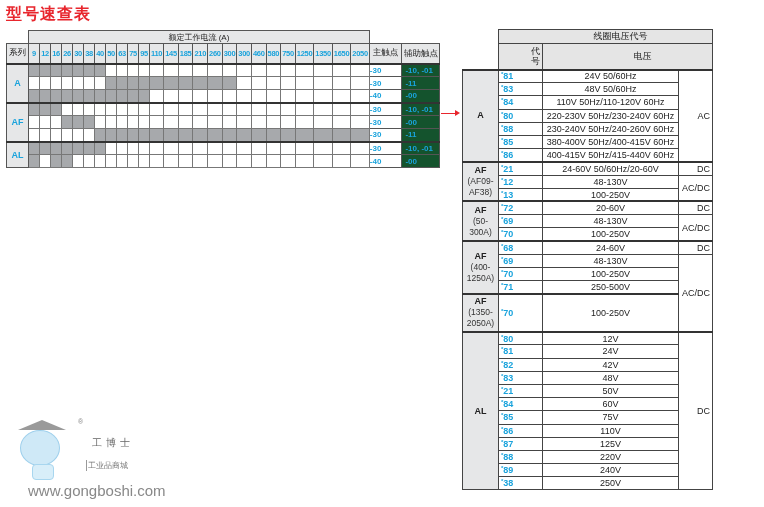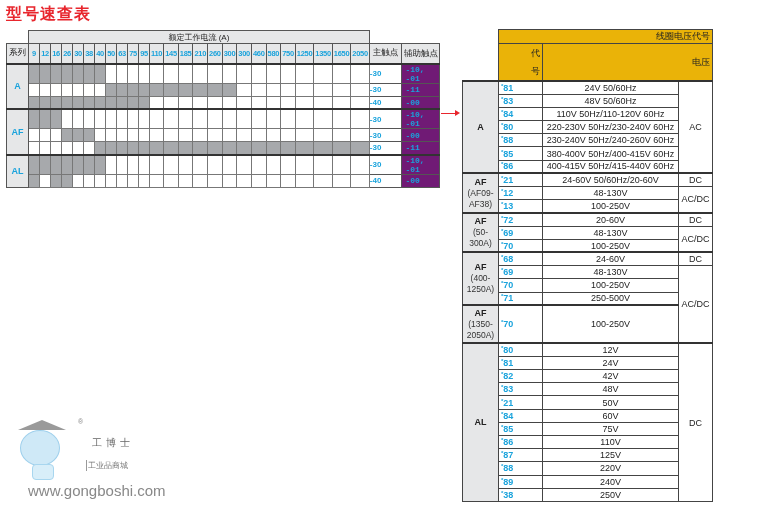--- a/index.html
+++ b/index.html
@@ -9,37 +9,37 @@
 
   
   .lt { position: absolute; left: 6px; top: 30px; border-collapse: collapse; font-size: 8px; }
   .lt td { border: 1px solid #555; height: 13px; padding: 0; text-align: center; }
   .lt .hdr { background: #e6e7e8; font-weight: normal; color: #222; }
   .lt .amp { color: #1aa3dc; font-weight: bold; font-size: 7.5px; letter-spacing: -0.3px; padding: 0 1px; }
   .lt .ser { background: #e6e7e8; color: #1aa3dc; font-weight: bold; font-size: 9px; width: 22px; }
   .lt .cell { width: 11px; background: #fff; border-color: #777; }
   .lt .cell.on { background: #a7a9ac; }
   .lt .main { color: #1aa3dc; font-weight: bold; text-align: center; padding-right: 20px; width: 24px; background: #fff; }
-  .lt .aux { color: #1aa3dc; font-weight: bold; text-align: left; padding-left: 3px; width: 38px; background: #701a75; font-family: Liberation Mono, monospace; }
+  .lt .aux { color: #1aa3dc; font-weight: bold; text-align: left; padding-left: 3px; width: 38px; background: #14532d; }
   .lt tbody tr.grp td { border-top: 2px solid #333; }
   .lt .blank { border: none; background: transparent; }
 
   .arrow { position: absolute; left: 441px; top: 113px; width: 16px; height: 1px; background: #e8262d; }
   .arrow::after { content: ""; position: absolute; right: -3px; top: -3px; border-left: 5px solid #e8262d; border-top: 3px solid transparent; border-bottom: 3px solid transparent; }
 
   
   .rt { position: absolute; left: 462px; top: 29px; border-collapse: collapse; font-size: 9px; }
   .rt td { border: 1px solid #444; height: 13.2px; padding: 0 2px; }
-  .rt .hdr { background: #eab308; text-align: right; padding-left: 32px; }
+  .rt .hdr { background: #e5e5e5; text-align: center; padding-left: 32px; }
   .rt .ser { background: #e6e7e8; text-align: center; width: 36px; line-height: 11px; font-size: 8.5px; color: #333; }
   .rt .ser b { font-size: 9px; color: #222; }
   .rt .code { color: #1aa3dc; font-weight: bold; width: 20px; text-align: left; white-space: nowrap; }
   .rt .code small { font-size: 6px; vertical-align: top; }
   .rt .volt { width: 136px; white-space: nowrap; text-align: center; }
-  .rt .typ { width: 34px; text-align: center; }
+  .rt .typ { width: 34px; text-align: right; }
   .rt .blank { border: none; background: transparent; }
 
   
   .logo { position: absolute; left: 8px; top: 414px; width: 150px; height: 86px; }
   .logo .face { position: absolute; left: 12px; top: 16px; width: 40px; height: 36px; border-radius: 50%; background: #cfe9f7; border: 1px solid #9fd0ec; }
   .logo .cap { position: absolute; left: 10px; top: 6px; width: 0; height: 0; border-left: 24px solid transparent; border-right: 24px solid transparent; border-bottom: 10px solid #9a9a9a; }
   .logo .body { position: absolute; left: 24px; top: 50px; width: 22px; height: 16px; background: #d8eef9; border: 1px solid #a8d6ef; border-radius: 4px; }
   .logo .reg { position: absolute; left: 70px; top: 4px; font-size: 7px; color: #888; }
   .logo .brand { position: absolute; left: 84px; top: 22px; font-size: 10px; color: #666; letter-spacing: 4px; font-family: "DejaVu Serif", serif; }
   .logo .sub { position: absolute; left: 78px; top: 46px; font-size: 8px; color: #777; border-left: 1px solid #999; padding-left: 1px; }
@@ -330,21 +330,21 @@
 <div class="arrow"></div>
 
 <table class="rt">
   <thead>
     <tr>
       <td class="blank"></td>
       <td class="hdr" colspan="3">线圈电压代号</td>
     </tr>
     <tr>
       <td class="blank"></td>
-      <td class="hdr" style="height:26px;line-height:18px;width:20px;">代号</td>
+      <td class="hdr" style="height:26px;line-height:10px;width:20px;">代号</td>
       <td class="hdr" colspan="2">电压</td>
     </tr>
   </thead>
   <tbody id="rt-body">
       <tr>
         <td class="ser" rowspan="7" style="border-top: 2px solid rgb(51, 51, 51);"><b>A</b></td>
         <td class="code" style="border-top: 2px solid rgb(51, 51, 51);"><small>*</small><span>81</span></td>
         <td class="volt" style="border-top: 2px solid rgb(51, 51, 51);">24V 50/60Hz</td>
         <td class="typ" rowspan="7" style="border-top: 2px solid rgb(51, 51, 51);">AC</td>
       </tr>

